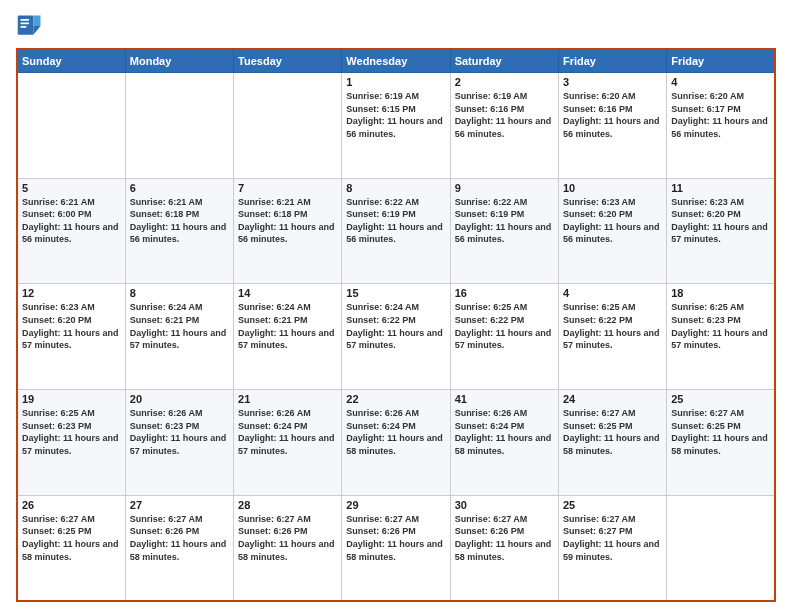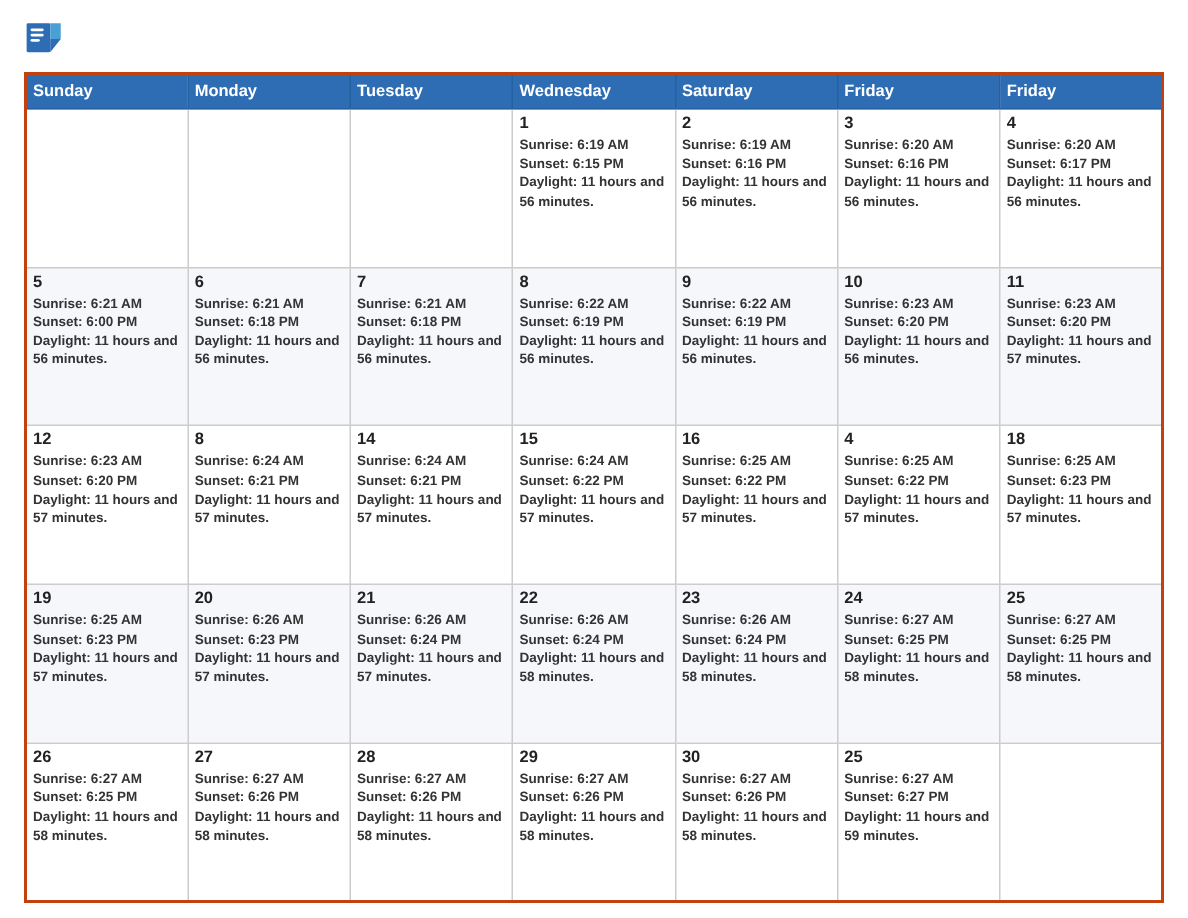--- a/index.html
+++ b/index.html
@@ -269,21 +269,21 @@
 Sunset: 6:24 PM
 Daylight: 11 hours and 57 minutes.</div>
           </td>
           <td>
             <span class="day-num">22</span>
             <div class="day-info">Sunrise: 6:26 AM
 Sunset: 6:24 PM
 Daylight: 11 hours and 58 minutes.</div>
           </td>
           <td>
-            <span class="day-num">23</span>
+            <span class="day-num">41</span>
             <div class="day-info">Sunrise: 6:26 AM
 Sunset: 6:24 PM
 Daylight: 11 hours and 58 minutes.</div>
           </td>
           <td>
             <span class="day-num">24</span>
             <div class="day-info">Sunrise: 6:27 AM
 Sunset: 6:25 PM
 Daylight: 11 hours and 58 minutes.</div>
           </td>

